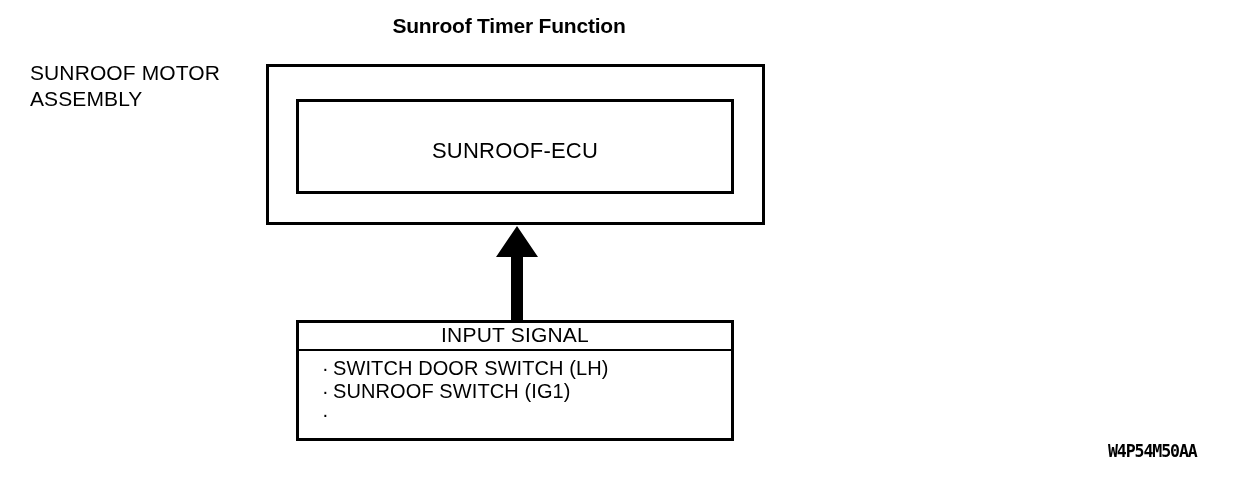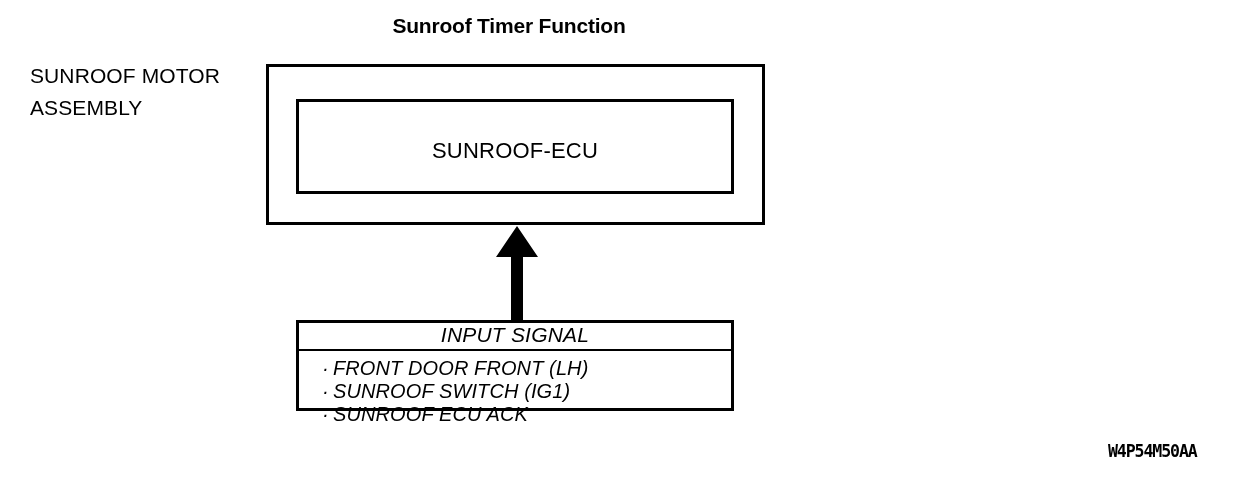--- a/index.html
+++ b/index.html
@@ -36,21 +36,21 @@
     letter-spacing: -0.2px;
     white-space: nowrap;
   }
 
   
   .assembly-label {
     position: absolute;
     left: 30px;
     top: 60px;
     font-size: 21px;
-    line-height: 32px;
+    line-height: 26px;
     letter-spacing: 0.1px;
     white-space: pre-line;
   }
 
   
   .outer-box {
     position: absolute;
     left: 266px;
     top: 64px;
     width: 499px;
@@ -89,25 +89,24 @@
     width: 46px;
     height: 98px;
   }
 
   
   .input-box {
     position: absolute;
     left: 296px;
     top: 320px;
     width: 438px;
-    height: 91px;
+    height: 121px;
     border: 3px solid #000000;
     box-sizing: border-box;
     background: #ffffff;
-    font-style: italic;
   }
   .input-header {
     height: 28px;
     border-bottom: 2px solid #000000;
     display: flex;
     align-items: center;
     justify-content: center;
     box-sizing: border-box;
   }
   .input-header-text {
@@ -172,28 +171,27 @@
     <polygon points="23,2 44,33 29,33 29,98 17,98 17,33 2,33" fill="#000000"></polygon>
   </svg>
 
   <div class="input-box">
     <div class="input-header">
       <span class="input-header-text">INPUT SIGNAL</span>
     </div>
     <ul class="input-list">
       <li>
         <span class="bullet">·</span>
-        <span>FRONT DOOR FRONT (LH)</span>
+        <span>SWITCH DOOR SWITCH (LH)</span>
       </li>
       <li>
         <span class="bullet">·</span>
         <span>SUNROOF SWITCH (IG1)</span>
       </li>
       <li>
         <span class="bullet">·</span>
-        <span>SUNROOF ECU ACK</span>
       </li>
     </ul>
   </div>
 
   <div class="figure-code">W4P54M50AA</div>
 
 </div>
 
 </body></html>

